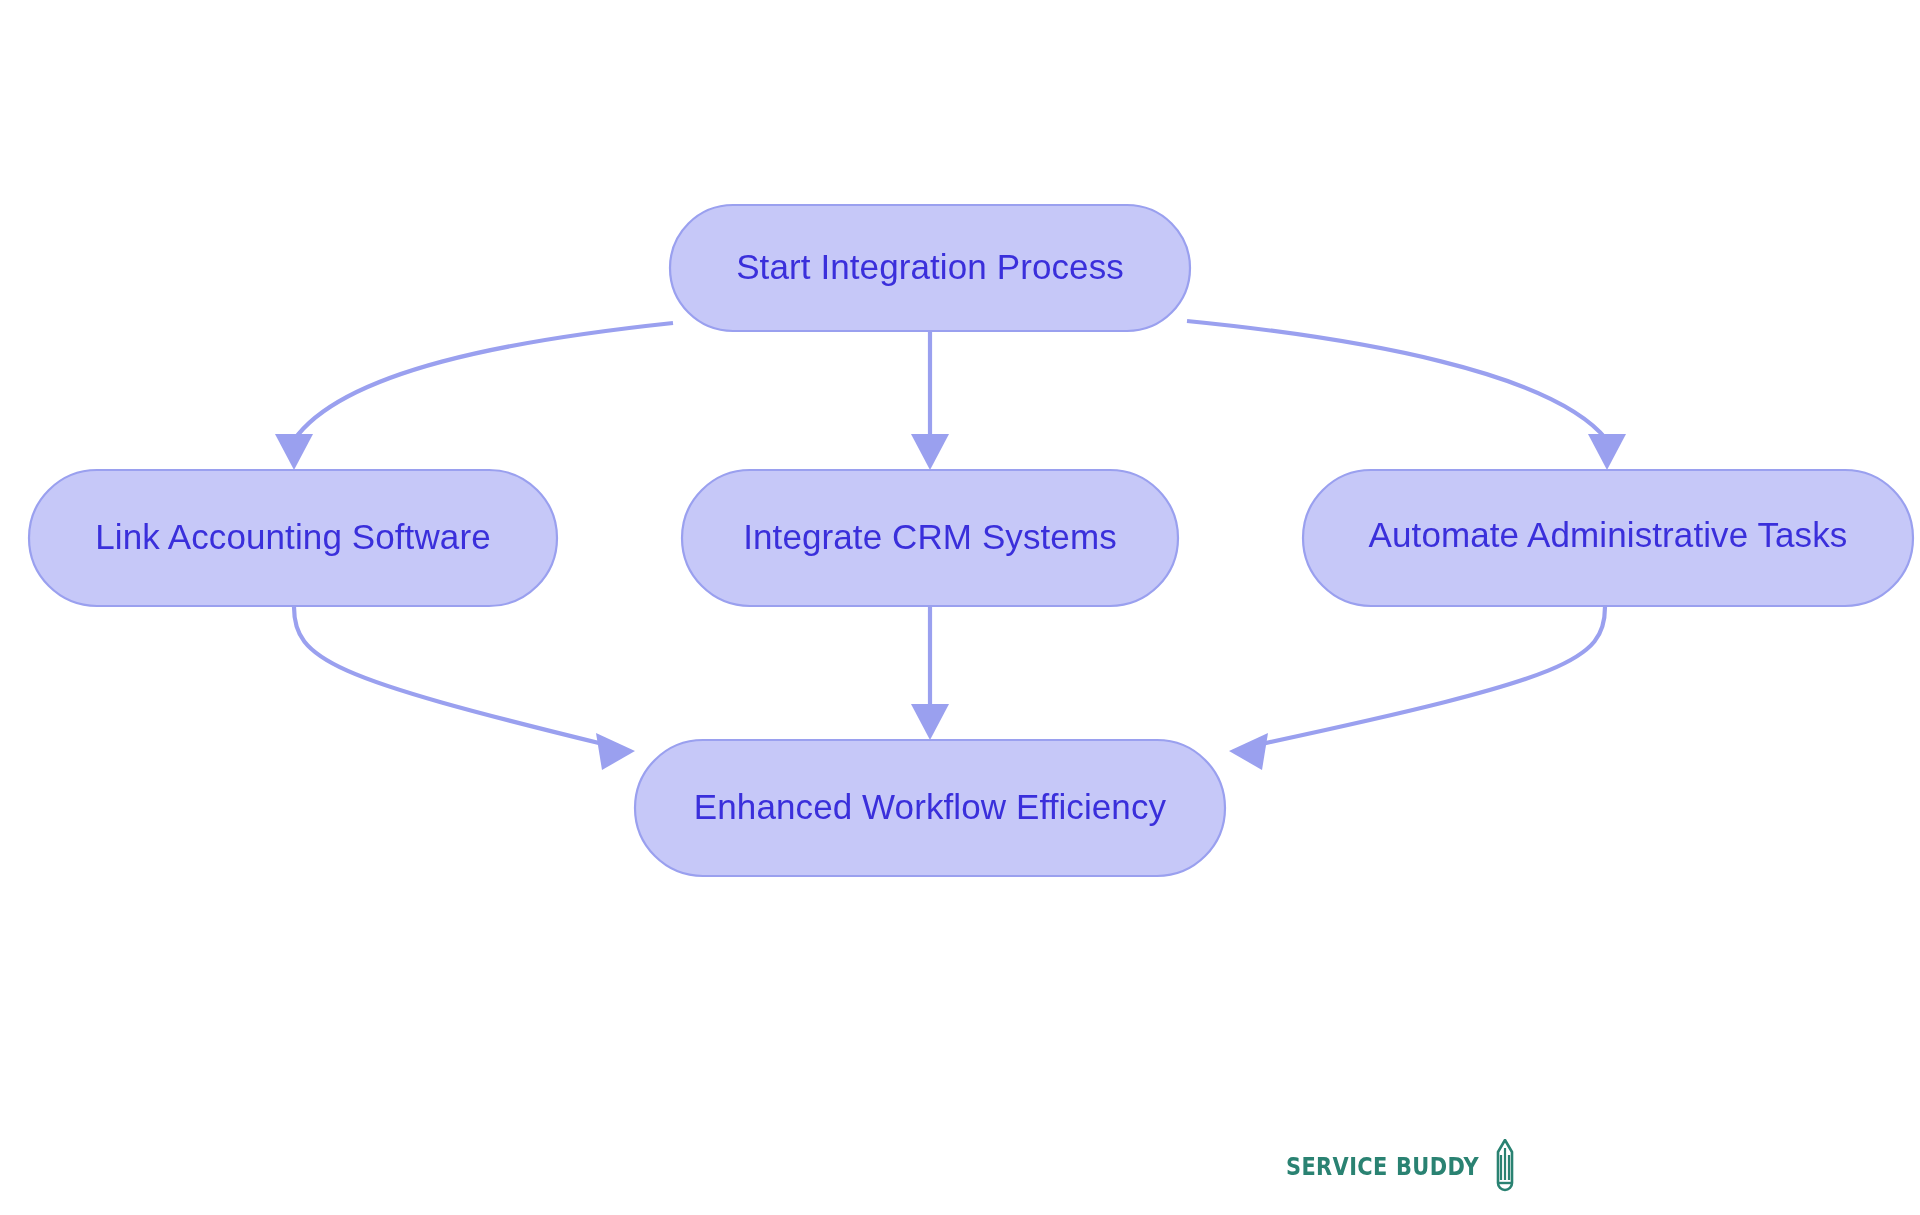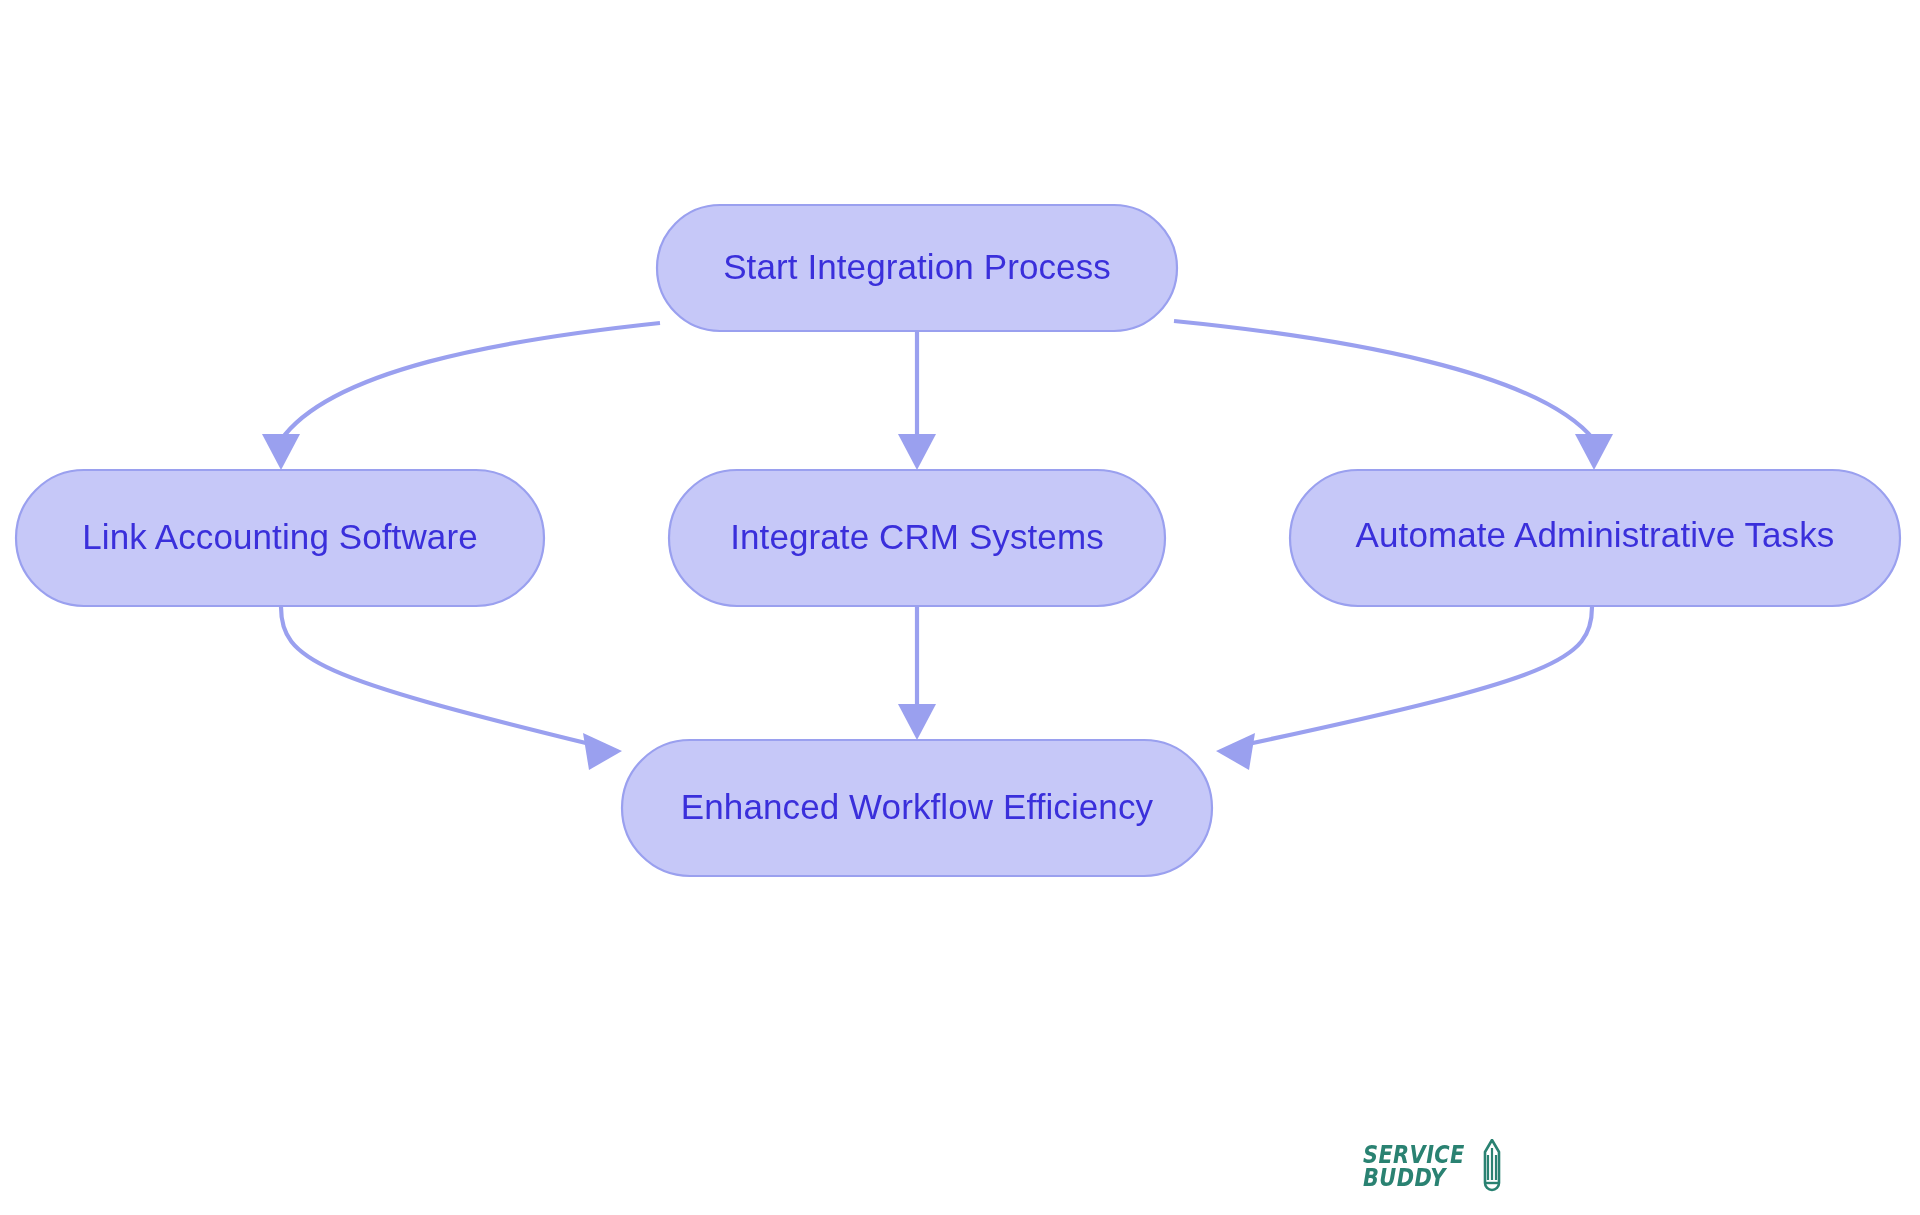--- a/index.html
+++ b/index.html
@@ -10,21 +10,21 @@
   }
   body {
     width: 1920px;
     height: 1215px;
     overflow: hidden;
     font-family: "Liberation Sans", sans-serif;
     position: relative;
   }
   #canvas {
     position: absolute;
-    left: 0;
+    left: 13px;
     top: 0;
     width: 1545px;
     height: 1215px;
     border-radius: 27px;
   }
   .flow-svg {
     position: absolute;
     left: 0;
     top: 0;
     width: 1920px;
@@ -58,23 +58,22 @@
   #logo {
     position: absolute;
     right: 42px;
     bottom: 22px;
     display: flex;
     align-items: center;
     gap: 9px;
   }
   .logo-words {
     display: flex;
-    flex-direction: column;
+    flex-direction: row;
     line-height: 0.92;
-    font-style: italic;
   }
   .logo-words span {
     font-family: "DejaVu Sans", sans-serif;
     font-weight: bold;
     font-size: 25px;
     color: #2a8272;
     letter-spacing: 0.4px;
     font-stretch: condensed;
     transform: scaleX(0.93);
     transform-origin: left center;

